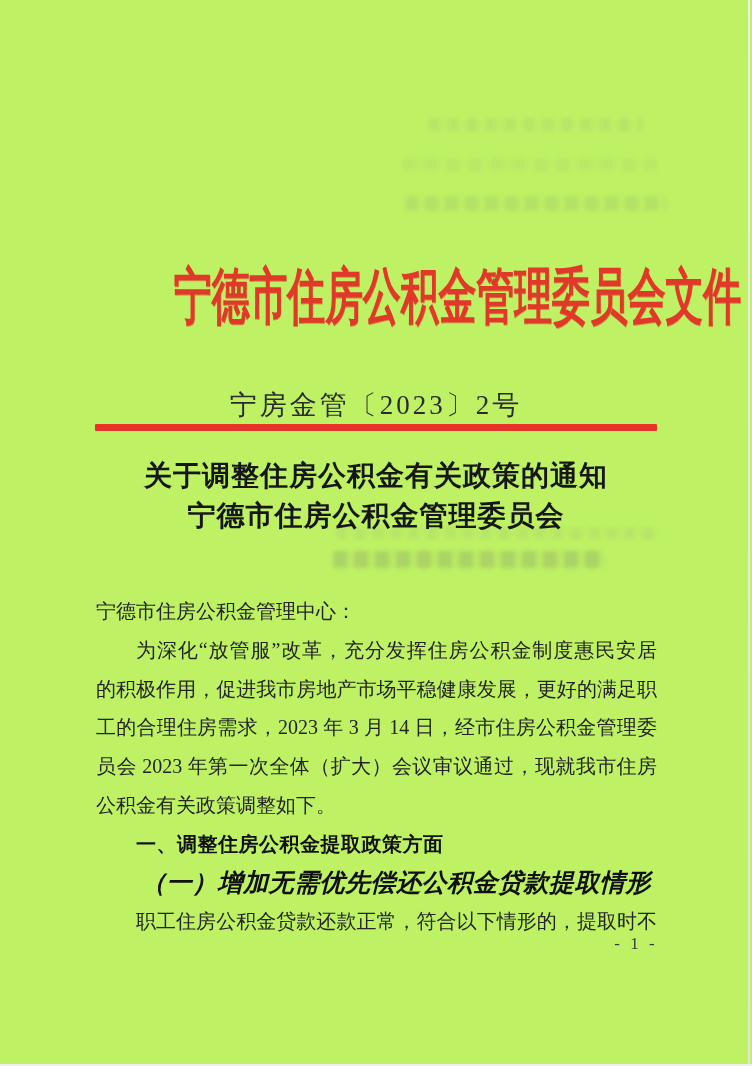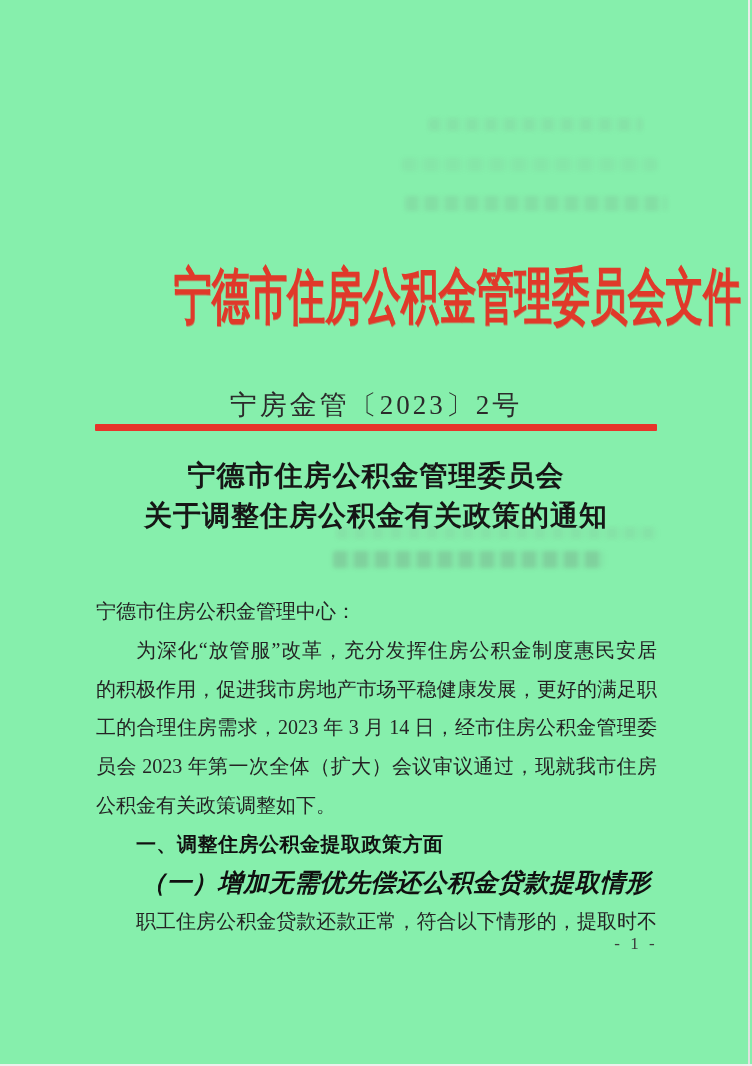--- a/index.html
+++ b/index.html
@@ -1,21 +1,21 @@
 <!DOCTYPE html>
 <html><head>
 <meta charset="utf-8">
 <style>
   * { margin: 0; padding: 0; box-sizing: border-box; }
   html, body { background: #ffffff; }
   .page {
     position: relative;
     width: 752px;
     height: 1066px;
-    background: #86efac;
+    background: #bef264;
     overflow: hidden;
     font-family: "Liberation Serif", "DejaVu Serif", serif;
     color: #272727;
   }
   .page-edge-right {
     position: absolute; top: 0; right: 2px; width: 2px; height: 100%;
     background: linear-gradient(180deg, #ececea, #e2e2e0);
   }
   .page-edge-bottom {
     position: absolute; left: 0; bottom: 0; width: 100%; height: 2px;
@@ -131,22 +131,22 @@
 
   <div class="letterhead">
     <span class="letterhead-inner">宁德市住房公积金管理委员会文件</span>
   </div>
 
   <div class="doc-number">宁房金管〔2023〕2号</div>
 
   <div class="red-rule"></div>
 
   <div class="doc-title">
+    <div>关于调整住房公积金有关政策的通知</div>
     <div>宁德市住房公积金管理委员会</div>
-    <div>关于调整住房公积金有关政策的通知</div>
   </div>
 
   <div class="bodytext">
     <div class="body-line lastline">宁德市住房公积金管理中心：</div>
 
     <div class="body-line indent">为深化“放管服”改革，充分发挥住房公积金制度惠民安居</div>
     <div class="body-line">的积极作用，促进我市房地产市场平稳健康发展，更好的满足职</div>
     <div class="body-line">工的合理住房需求，2023 年 3 月 14 日，经市住房公积金管理委</div>
     <div class="body-line">员会 2023 年第一次全体（扩大）会议审议通过，现就我市住房</div>
     <div class="body-line lastline">公积金有关政策调整如下。</div>

